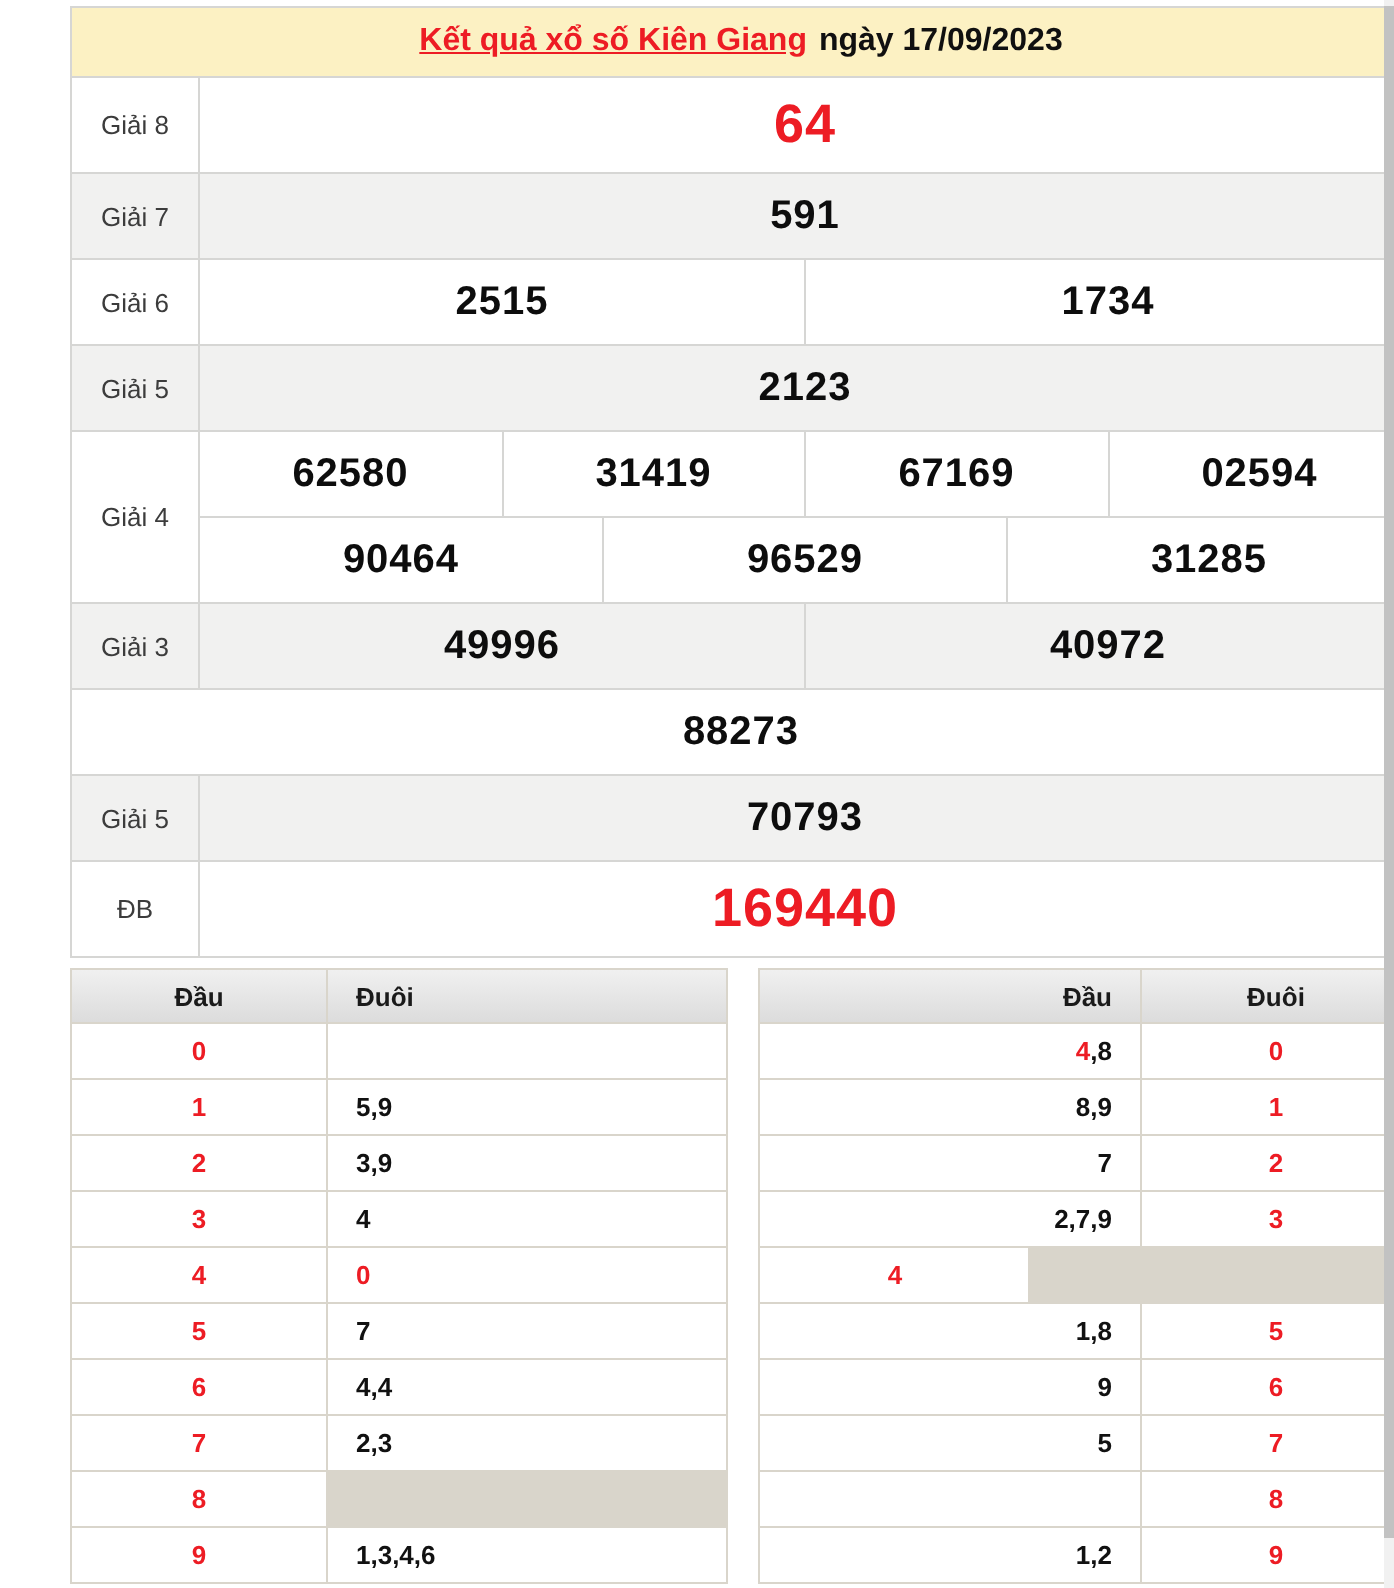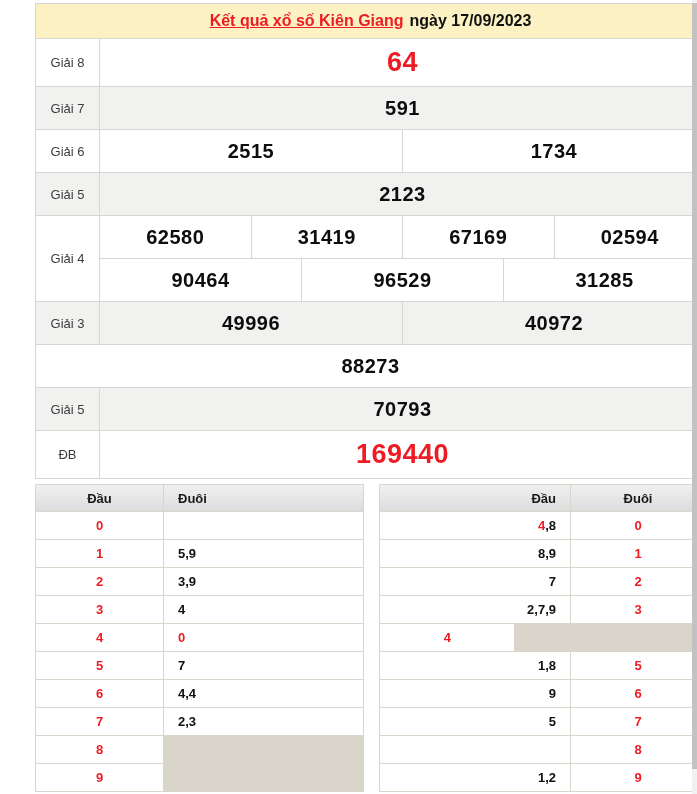--- a/index.html
+++ b/index.html
@@ -195,20 +195,21 @@
         </div>
         <div class="ht-row">
           <div class="ht-cell c1 red">7</div>
           <div class="ht-cell c2">2,3</div>
         </div>
         <div class="ht-row">
           <div class="ht-cell c1 red">8</div>
         </div>
         <div class="ht-row">
           <div class="ht-cell c1 red">9</div>
+          <div class="ht-cell c2">1,3,4,6</div>
         </div>
       </div>
     <div class="ht-table right" id="ht-right">
         <div class="ht-row header">
           <div class="ht-cell c1">Đầu</div>
           <div class="ht-cell c2">Đuôi</div>
         </div>
         <div class="ht-row">
           <div class="ht-cell c1">
             <span class="red">4</span>

